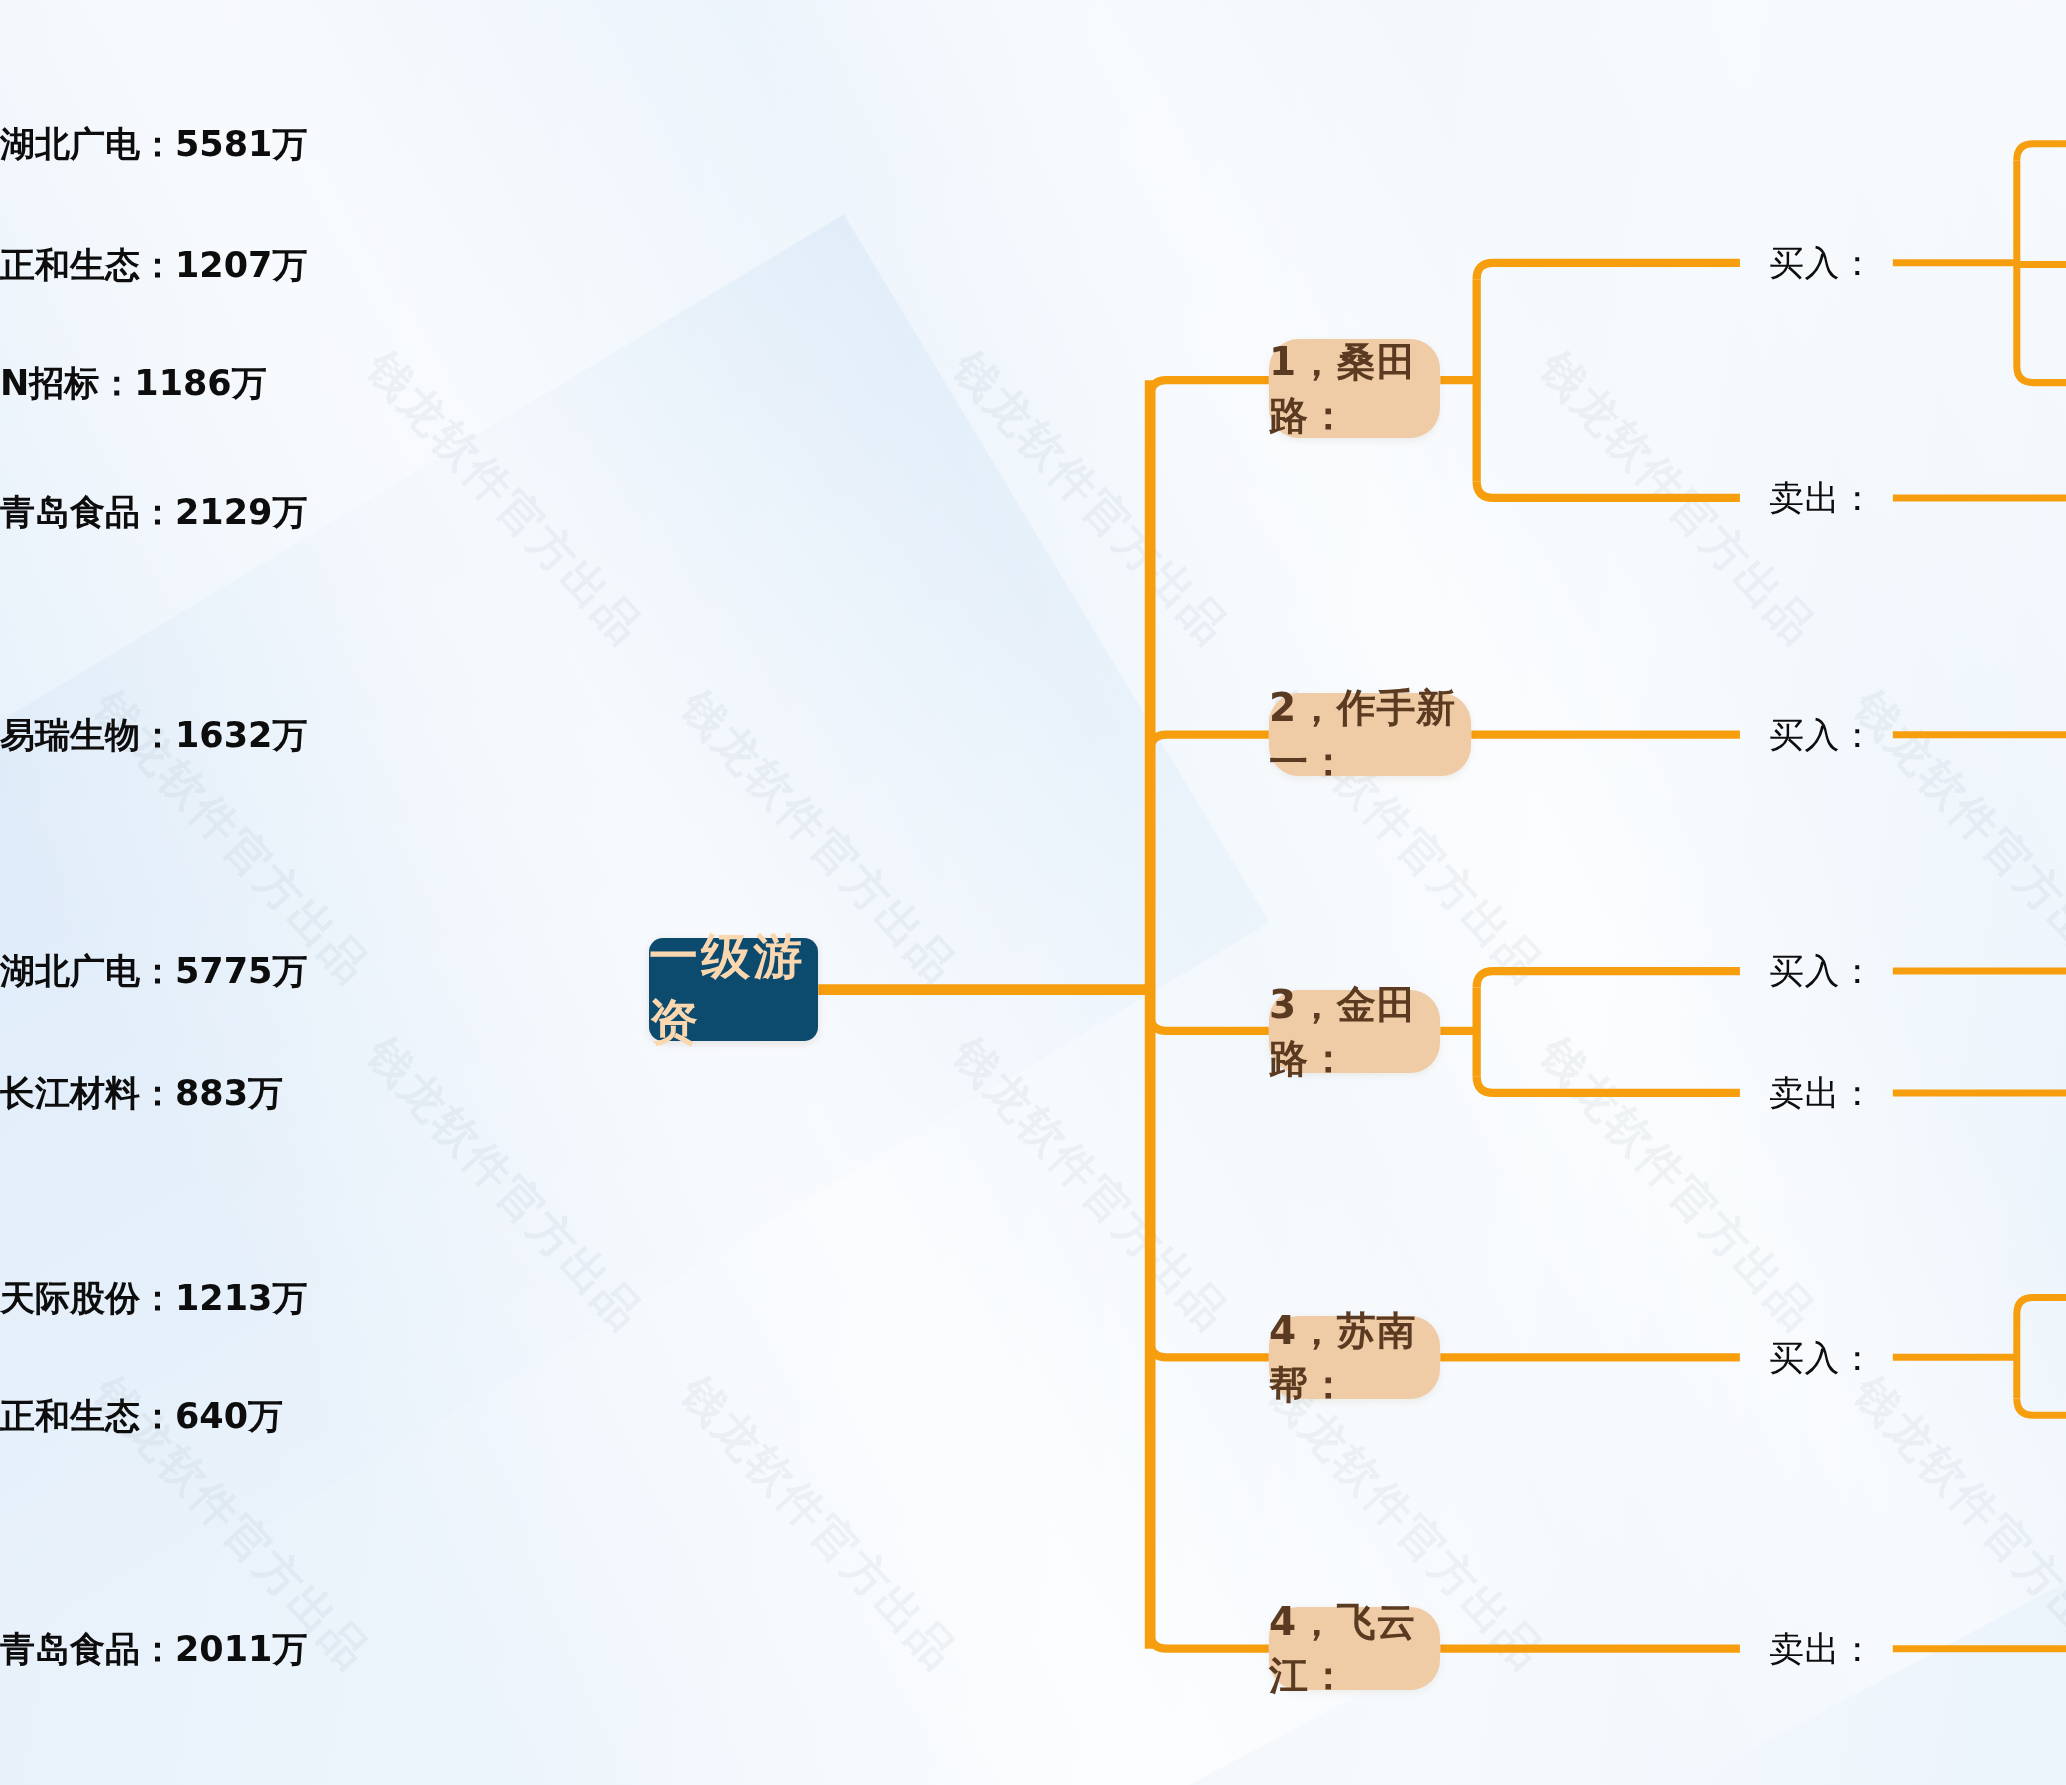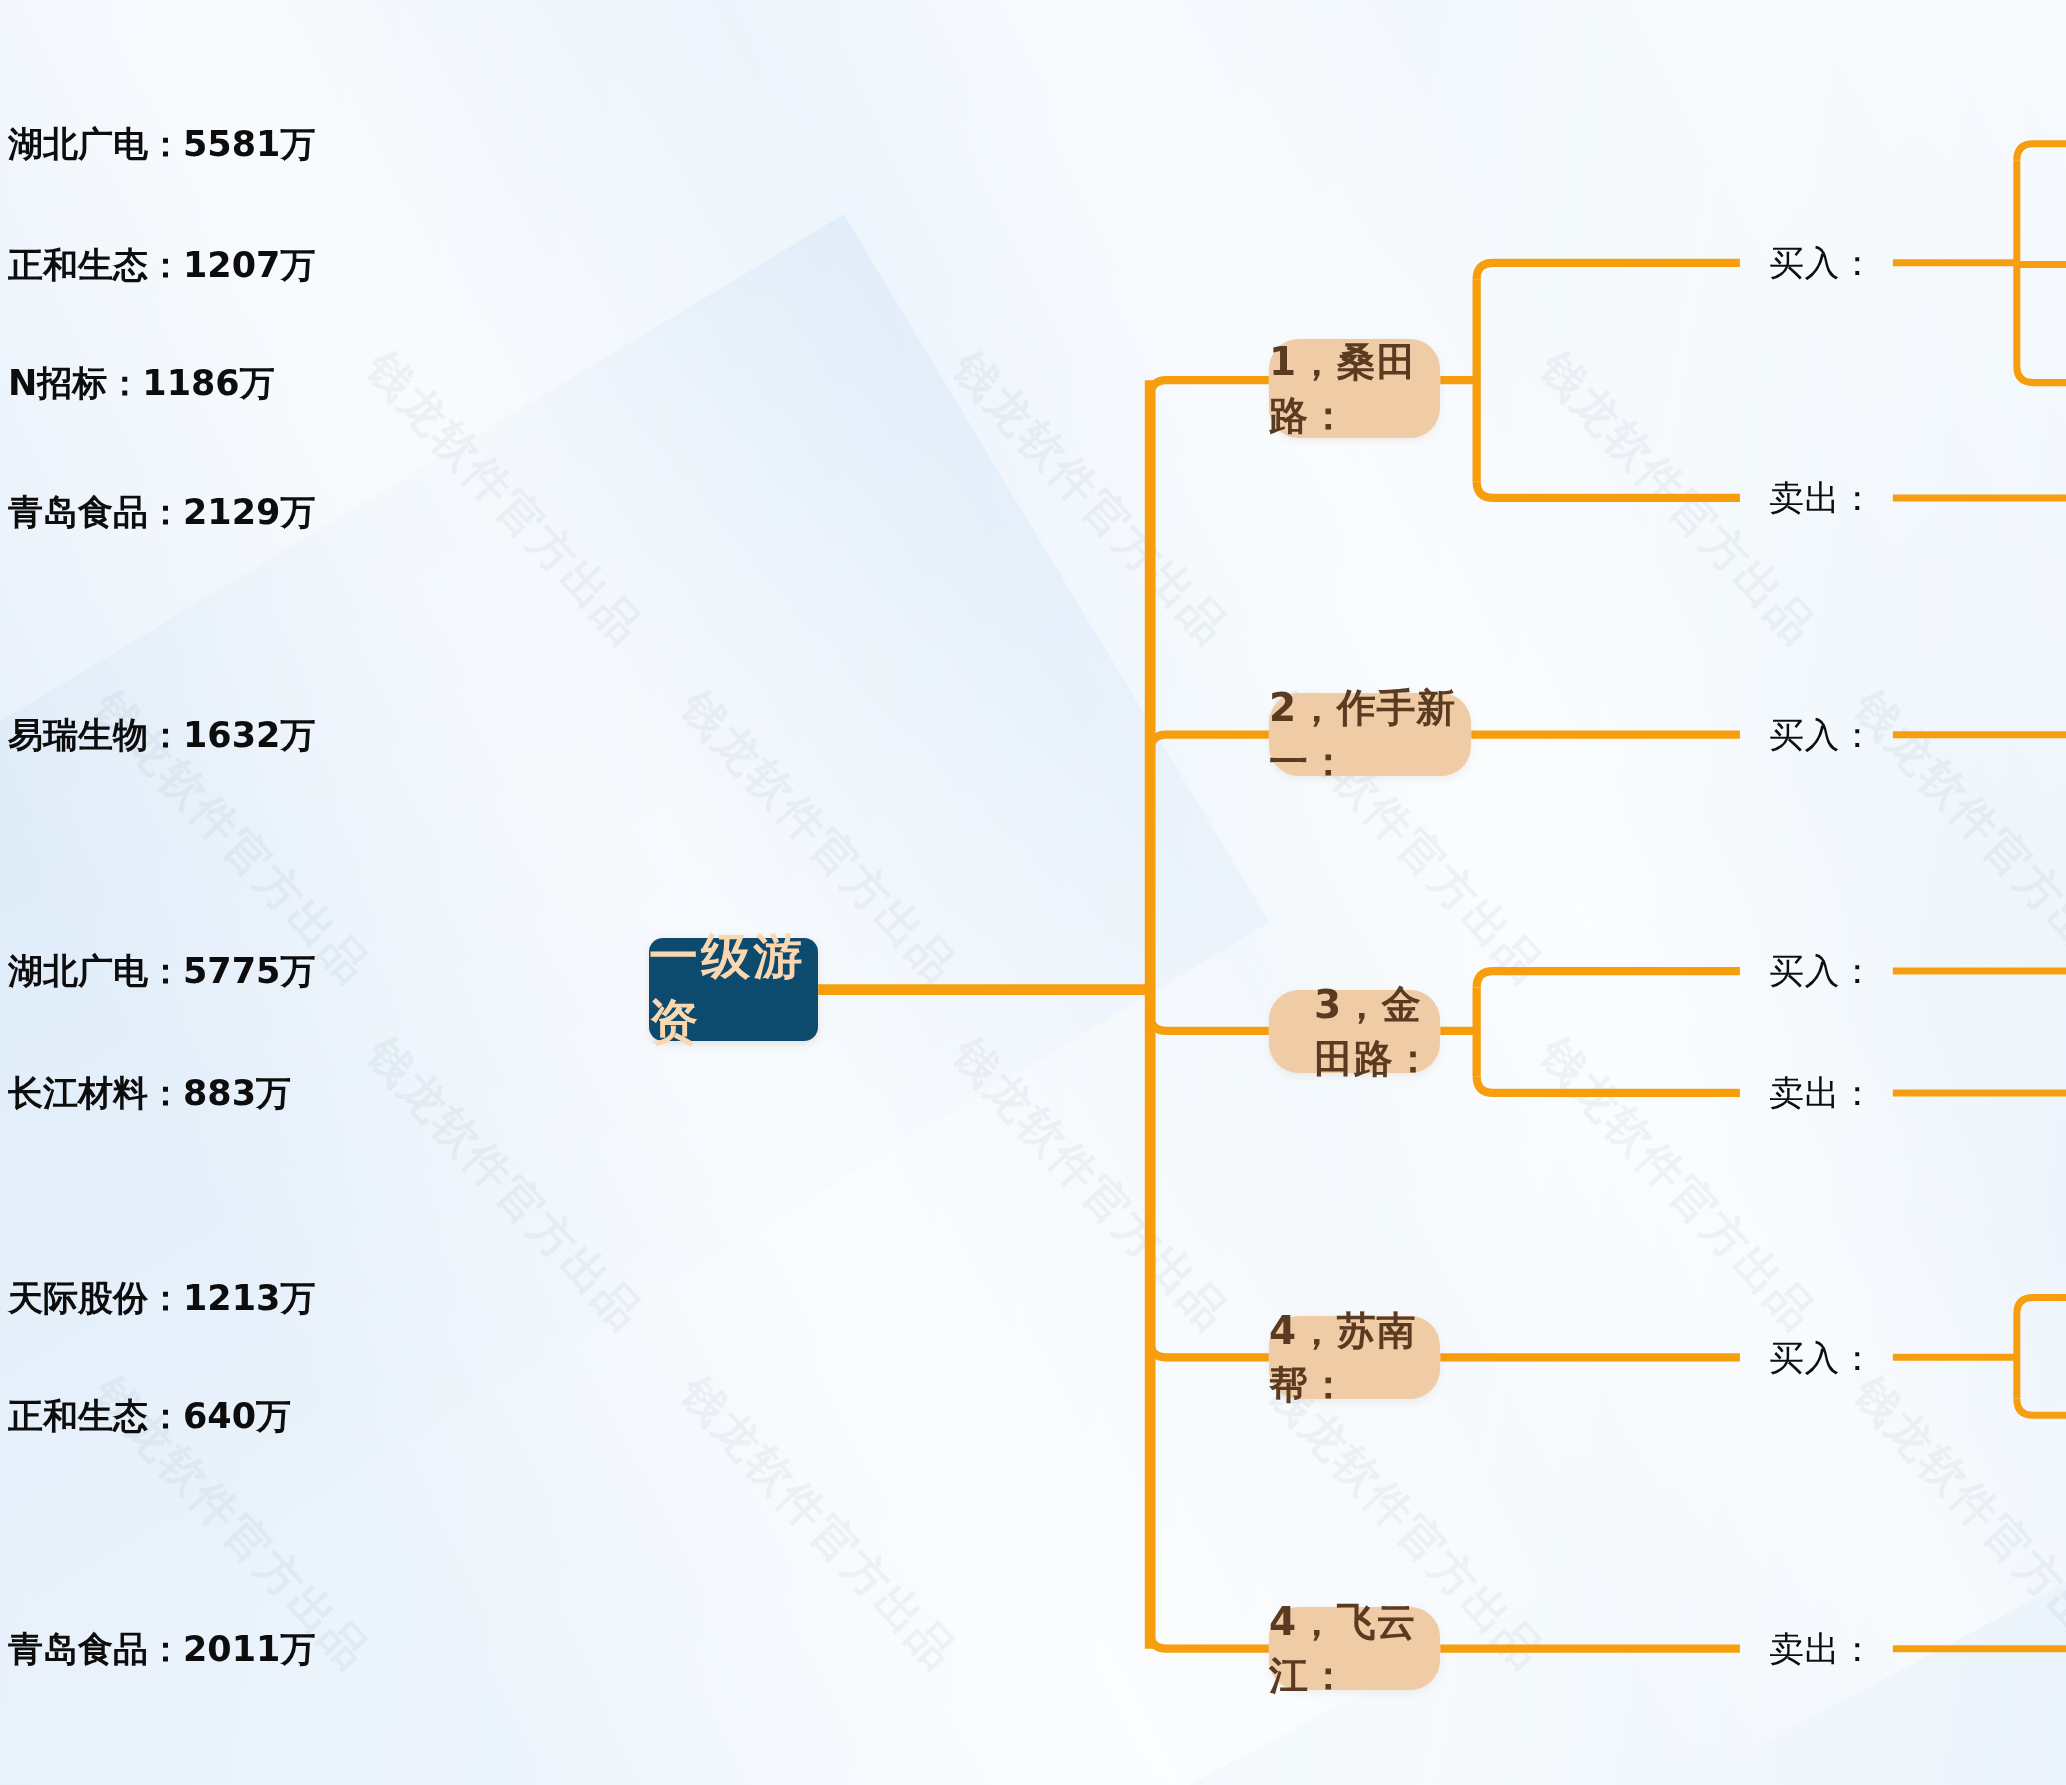--- a/index.html
+++ b/index.html
@@ -56,21 +56,21 @@
     border-radius:30px;
     background:#efcba6;
     color:#5a3a21;
     font-size:39px;font-weight:700;
     letter-spacing:0.8px;
     box-shadow:0 2.1px 7.4px rgba(150,110,70,.10);
   }
   .mid-label{position:absolute;display:flex;align-items:center;
     color:#0d0d0d;font-size:35px;font-weight:400;letter-spacing:0.4px;white-space:nowrap;}
   .leaf-label{position:absolute;display:flex;align-items:center;
-    color:#0d0d0d;font-size:35px;font-weight:600;letter-spacing:0px;white-space:nowrap;padding-left:8px;}
+    color:#0d0d0d;font-size:35px;font-weight:600;letter-spacing:0px;white-space:nowrap;}
 </style>
 </head>
 <body>
 
 <div id="bg">
   <div class="bg-base"></div>
   <div class="bg-wedge w1"></div>
 
   <div class="bg-wedge w3"></div>
   <div class="bg-sheen s1"></div>
@@ -137,21 +137,21 @@
       <div class="node branch-node" style="left: 1269px; top: 339px; width: 171px; height: 99px;">1，桑田路：</div>
       <div class="mid-label" style="left: 1769px; top: 238px; height: 50px;">买入：</div>
       <div class="leaf-label" style="top: 119px; height: 50px;">湖北广电：5581万</div>
       <div class="leaf-label" style="top: 240px; height: 50px;">正和生态：1207万</div>
       <div class="leaf-label" style="top: 358px; height: 50px;">N招标：1186万</div>
       <div class="mid-label" style="left: 1769px; top: 473px; height: 50px;">卖出：</div>
       <div class="leaf-label" style="top: 487px; height: 50px;">青岛食品：2129万</div>
       <div class="node branch-node" style="left: 1269px; top: 693px; width: 202px; height: 83px;">2，作手新一：</div>
       <div class="mid-label" style="left: 1769px; top: 710px; height: 50px;">买入：</div>
       <div class="leaf-label" style="top: 710px; height: 50px;">易瑞生物：1632万</div>
-      <div class="node branch-node" style="left: 1269px; top: 990px; width: 171px; height: 83px; padding-left: 45px;">3，金田路：</div>
+      <div class="node branch-node" style="left: 1269px; top: 990px; width: 171px; height: 83px;">3，金田路：</div>
       <div class="mid-label" style="left: 1769px; top: 946px; height: 50px;">买入：</div>
       <div class="leaf-label" style="top: 946px; height: 50px;">湖北广电：5775万</div>
       <div class="mid-label" style="left: 1769px; top: 1068px; height: 50px;">卖出：</div>
       <div class="leaf-label" style="top: 1068px; height: 50px;">长江材料：883万</div>
       <div class="node branch-node" style="left: 1269px; top: 1316px; width: 171px; height: 83px;">4，苏南帮：</div>
       <div class="mid-label" style="left: 1769px; top: 1333px; height: 50px;">买入：</div>
       <div class="leaf-label" style="top: 1273px; height: 50px;">天际股份：1213万</div>
       <div class="leaf-label" style="top: 1391px; height: 50px;">正和生态：640万</div>
       <div class="node branch-node" style="left: 1269px; top: 1607px; width: 171px; height: 83px;">4，飞云江：</div>
       <div class="mid-label" style="left: 1769px; top: 1624px; height: 50px;">卖出：</div>

